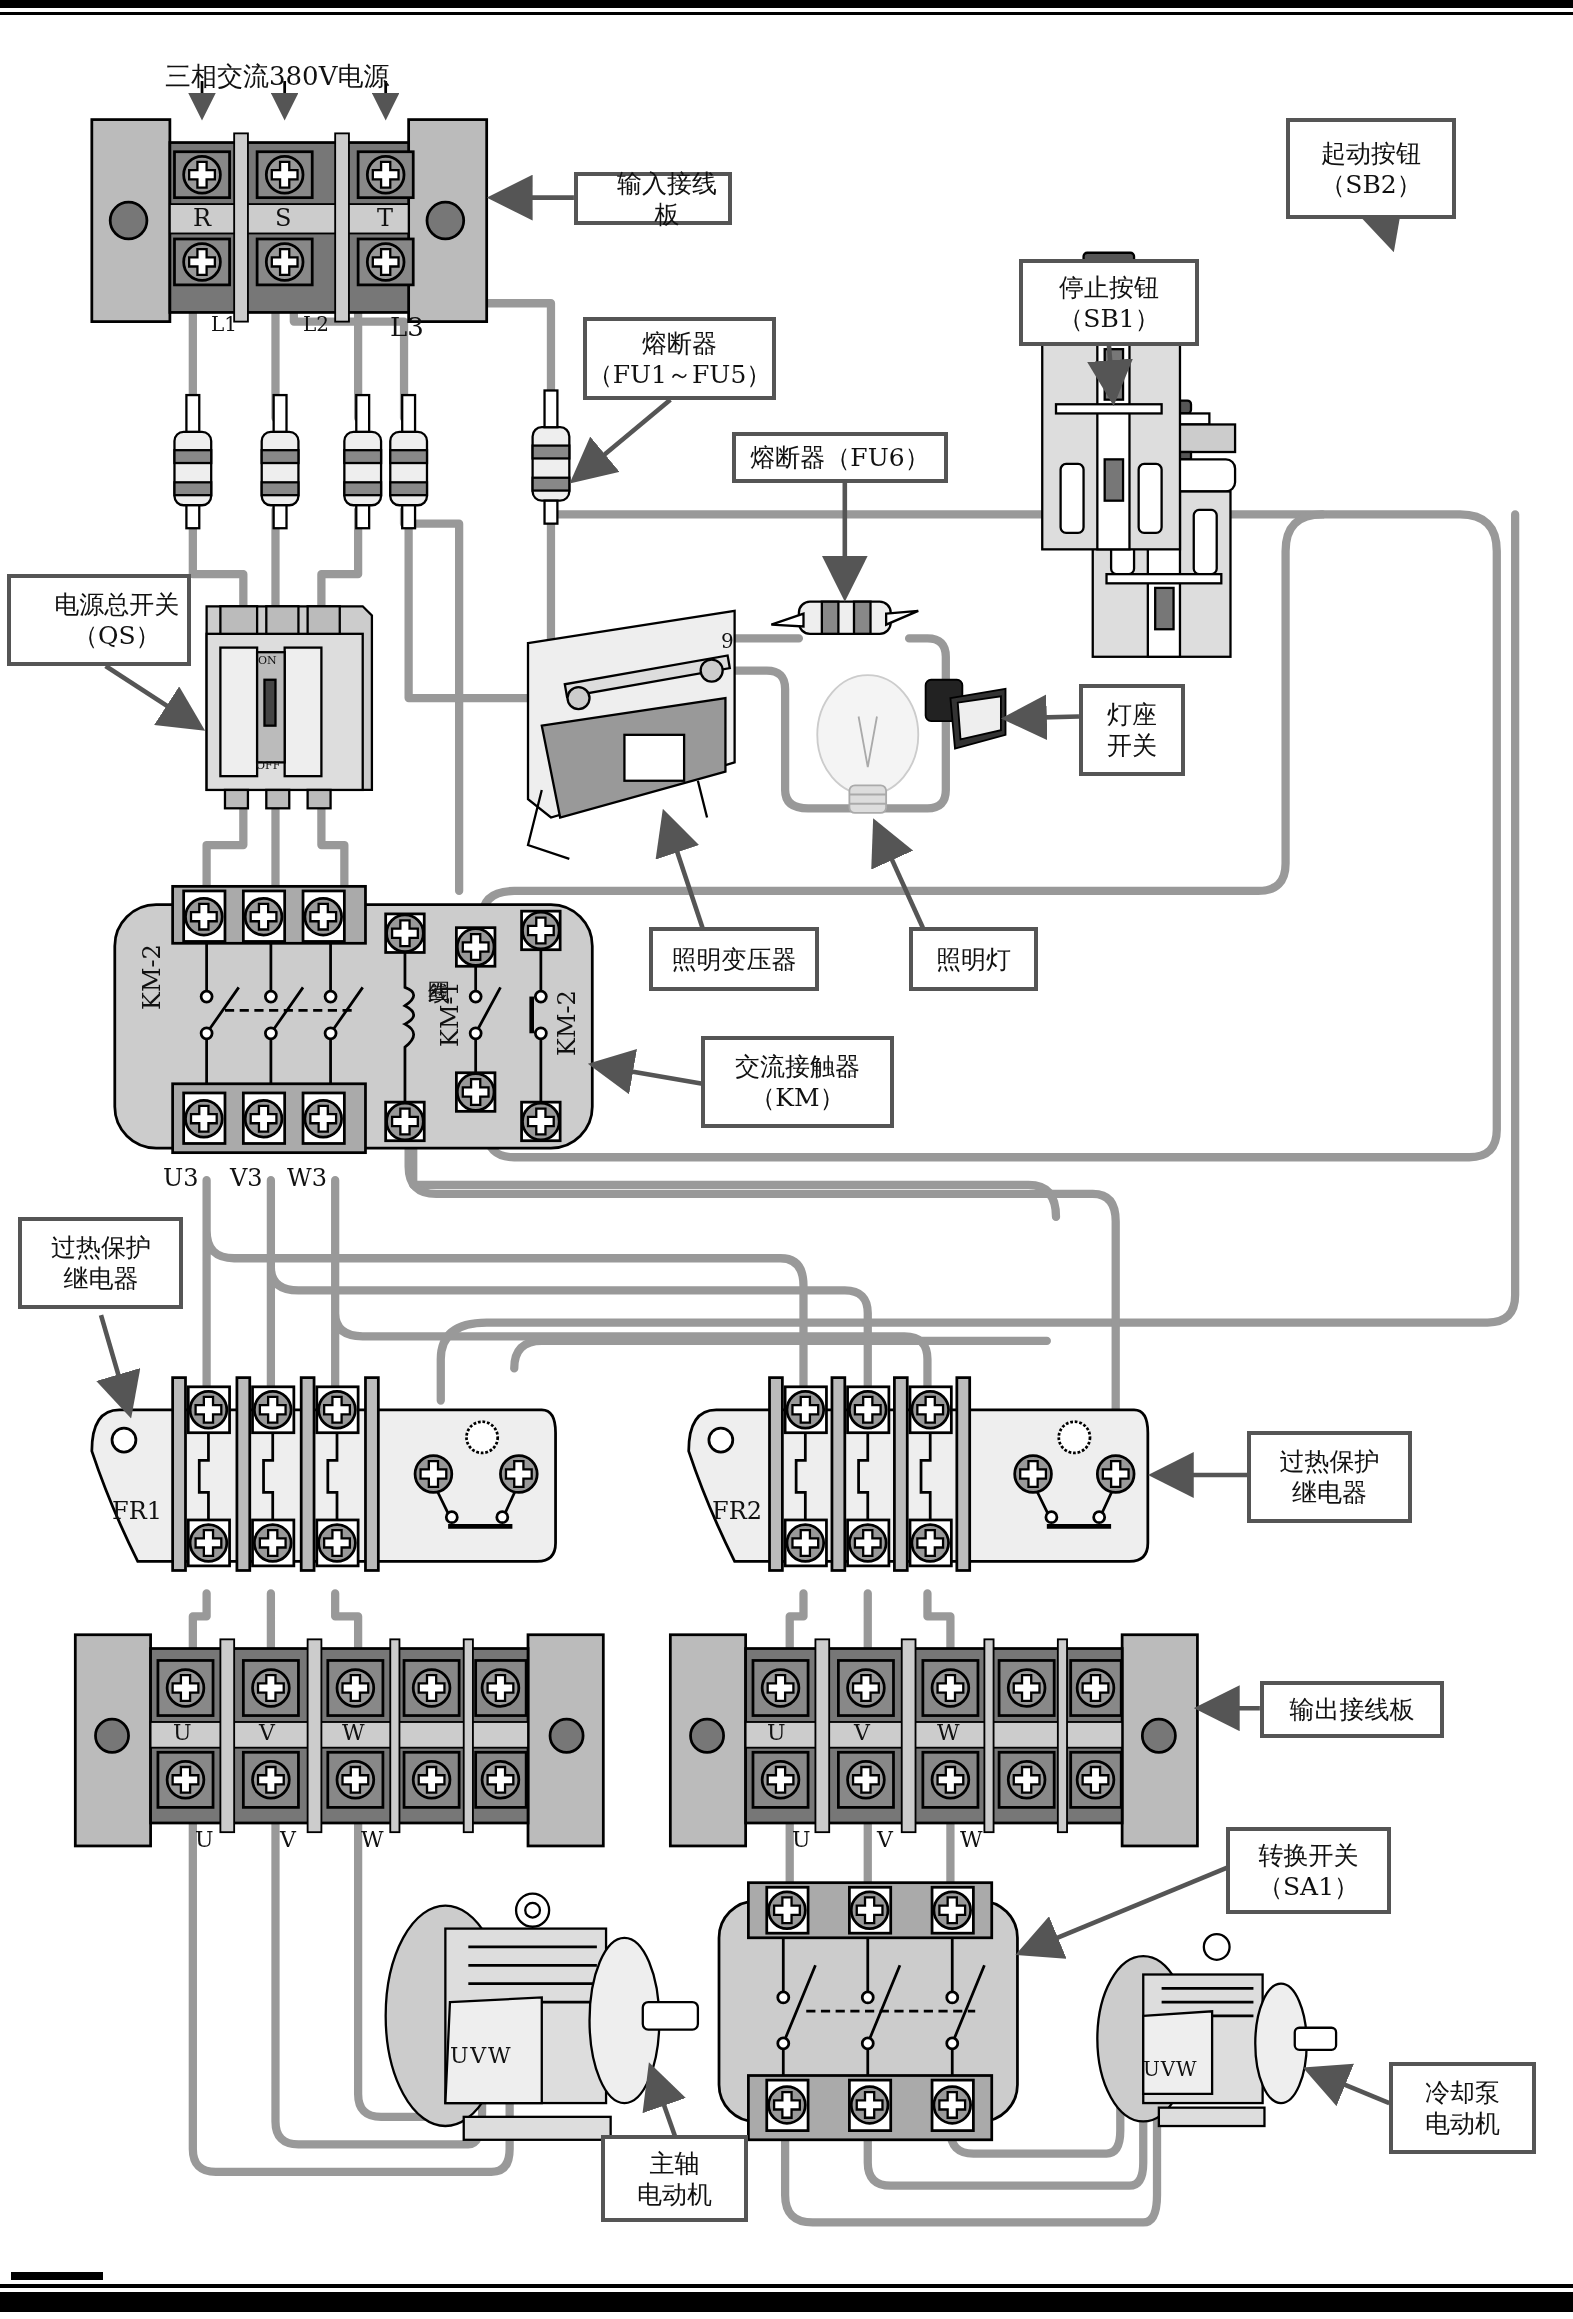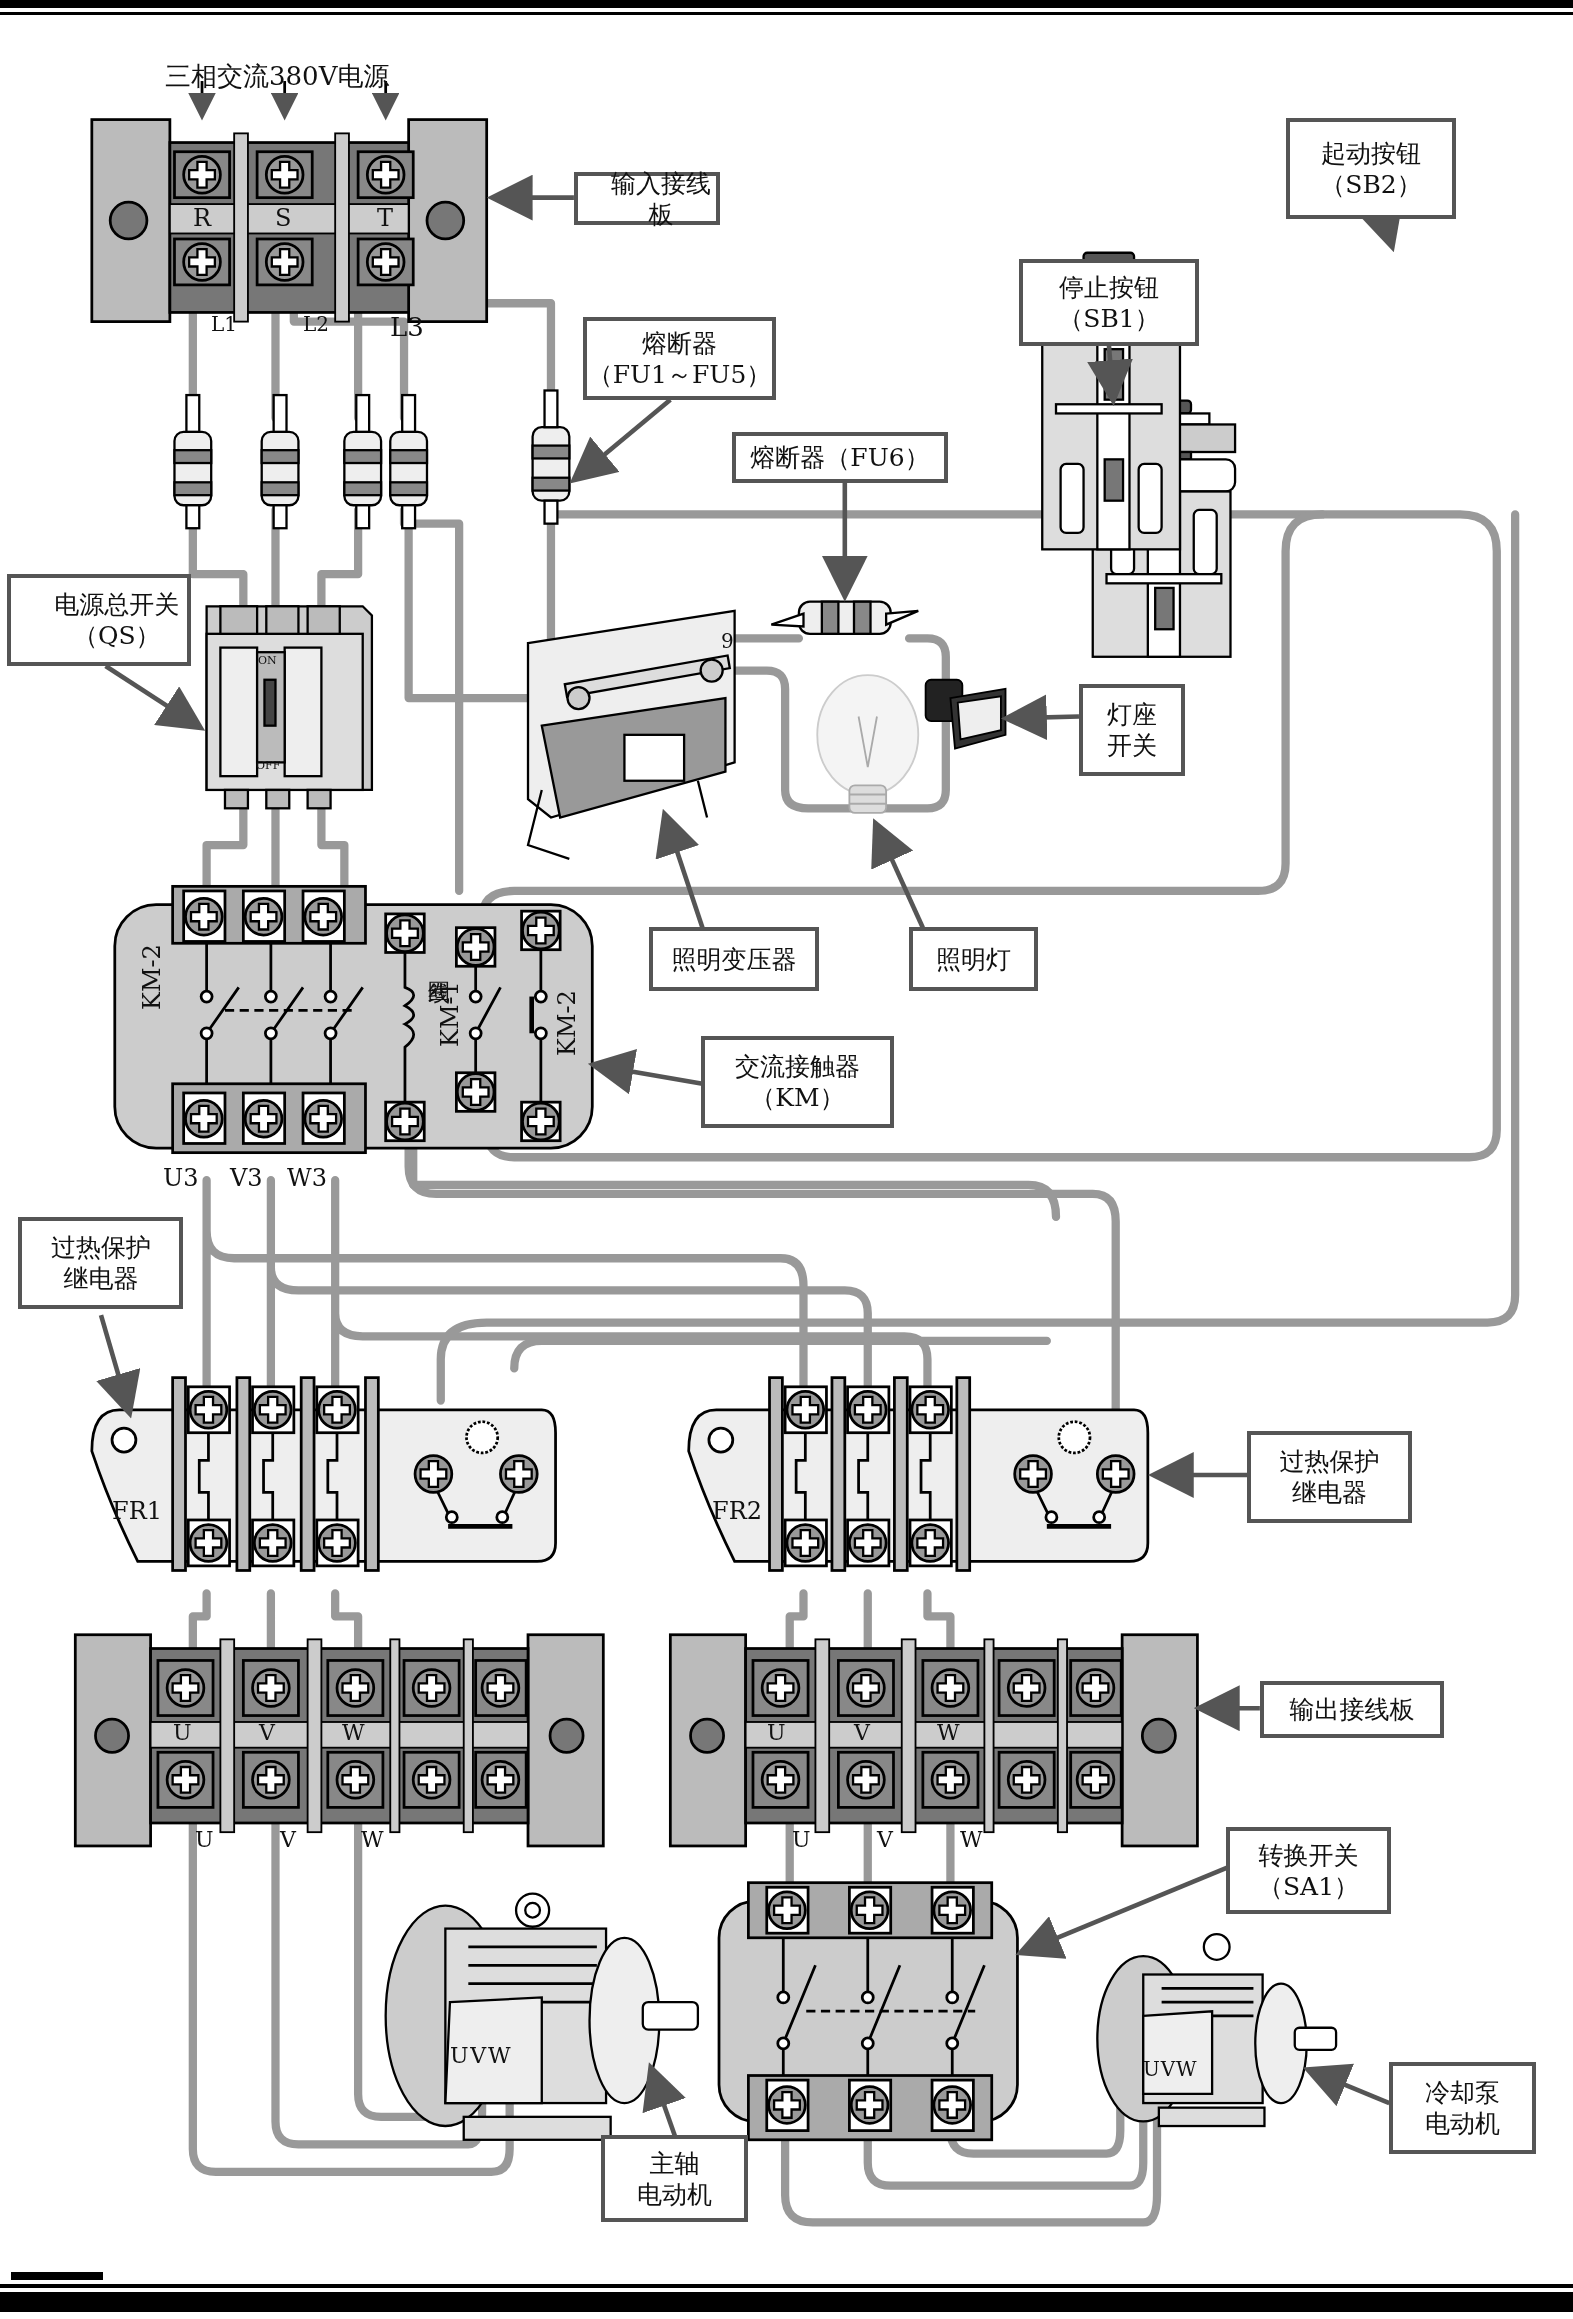--- a/index.html
+++ b/index.html
@@ -511,21 +511,21 @@
 <div class="txt" style="left:767px;top:1720px;font-size:22px;">U</div>
 <div class="txt" style="left:854px;top:1720px;font-size:22px;">V</div>
 <div class="txt" style="left:937px;top:1720px;font-size:22px;">W</div>
 <div class="txt" style="left:792px;top:1827px;font-size:22px;">U</div>
 <div class="txt" style="left:877px;top:1827px;font-size:22px;">V</div>
 <div class="txt" style="left:960px;top:1827px;font-size:22px;">W</div>
 
 <div class="txt" style="left:450px;top:2043px;font-size:22px;letter-spacing:1.8px;">UVW</div>
 <div class="txt" style="left:1143px;top:2057px;font-size:20px;letter-spacing:0.9px;">UVW</div>
 
-<div class="lbl" style="left:574px;top:172px;width:146px;height:53px;padding-left:28px;">输入接线板</div>
+<div class="lbl" style="left:574px;top:172px;width:158px;height:53px;padding-left:28px;">输入接线板</div>
 <div class="lbl" style="left:583px;top:317px;width:193px;height:83px;">熔断器
 （FU1～FU5）</div>
 <div class="lbl" style="left:732px;top:432px;width:216px;height:51px;">熔断器（FU6）</div>
 <div class="lbl" style="left:1019px;top:259px;width:180px;height:87px;">停止按钮
 （SB1）</div>
 <div class="lbl" style="left:1286px;top:118px;width:170px;height:101px;">起动按钮
 （SB2）</div>
 <div class="lbl" style="left:7.3px;top:574px;width:184px;height:92px;padding-left:35px;">电源总开关
 （QS）</div>
 <div class="lbl" style="left:1079px;top:684px;width:106px;height:92px;">灯座

